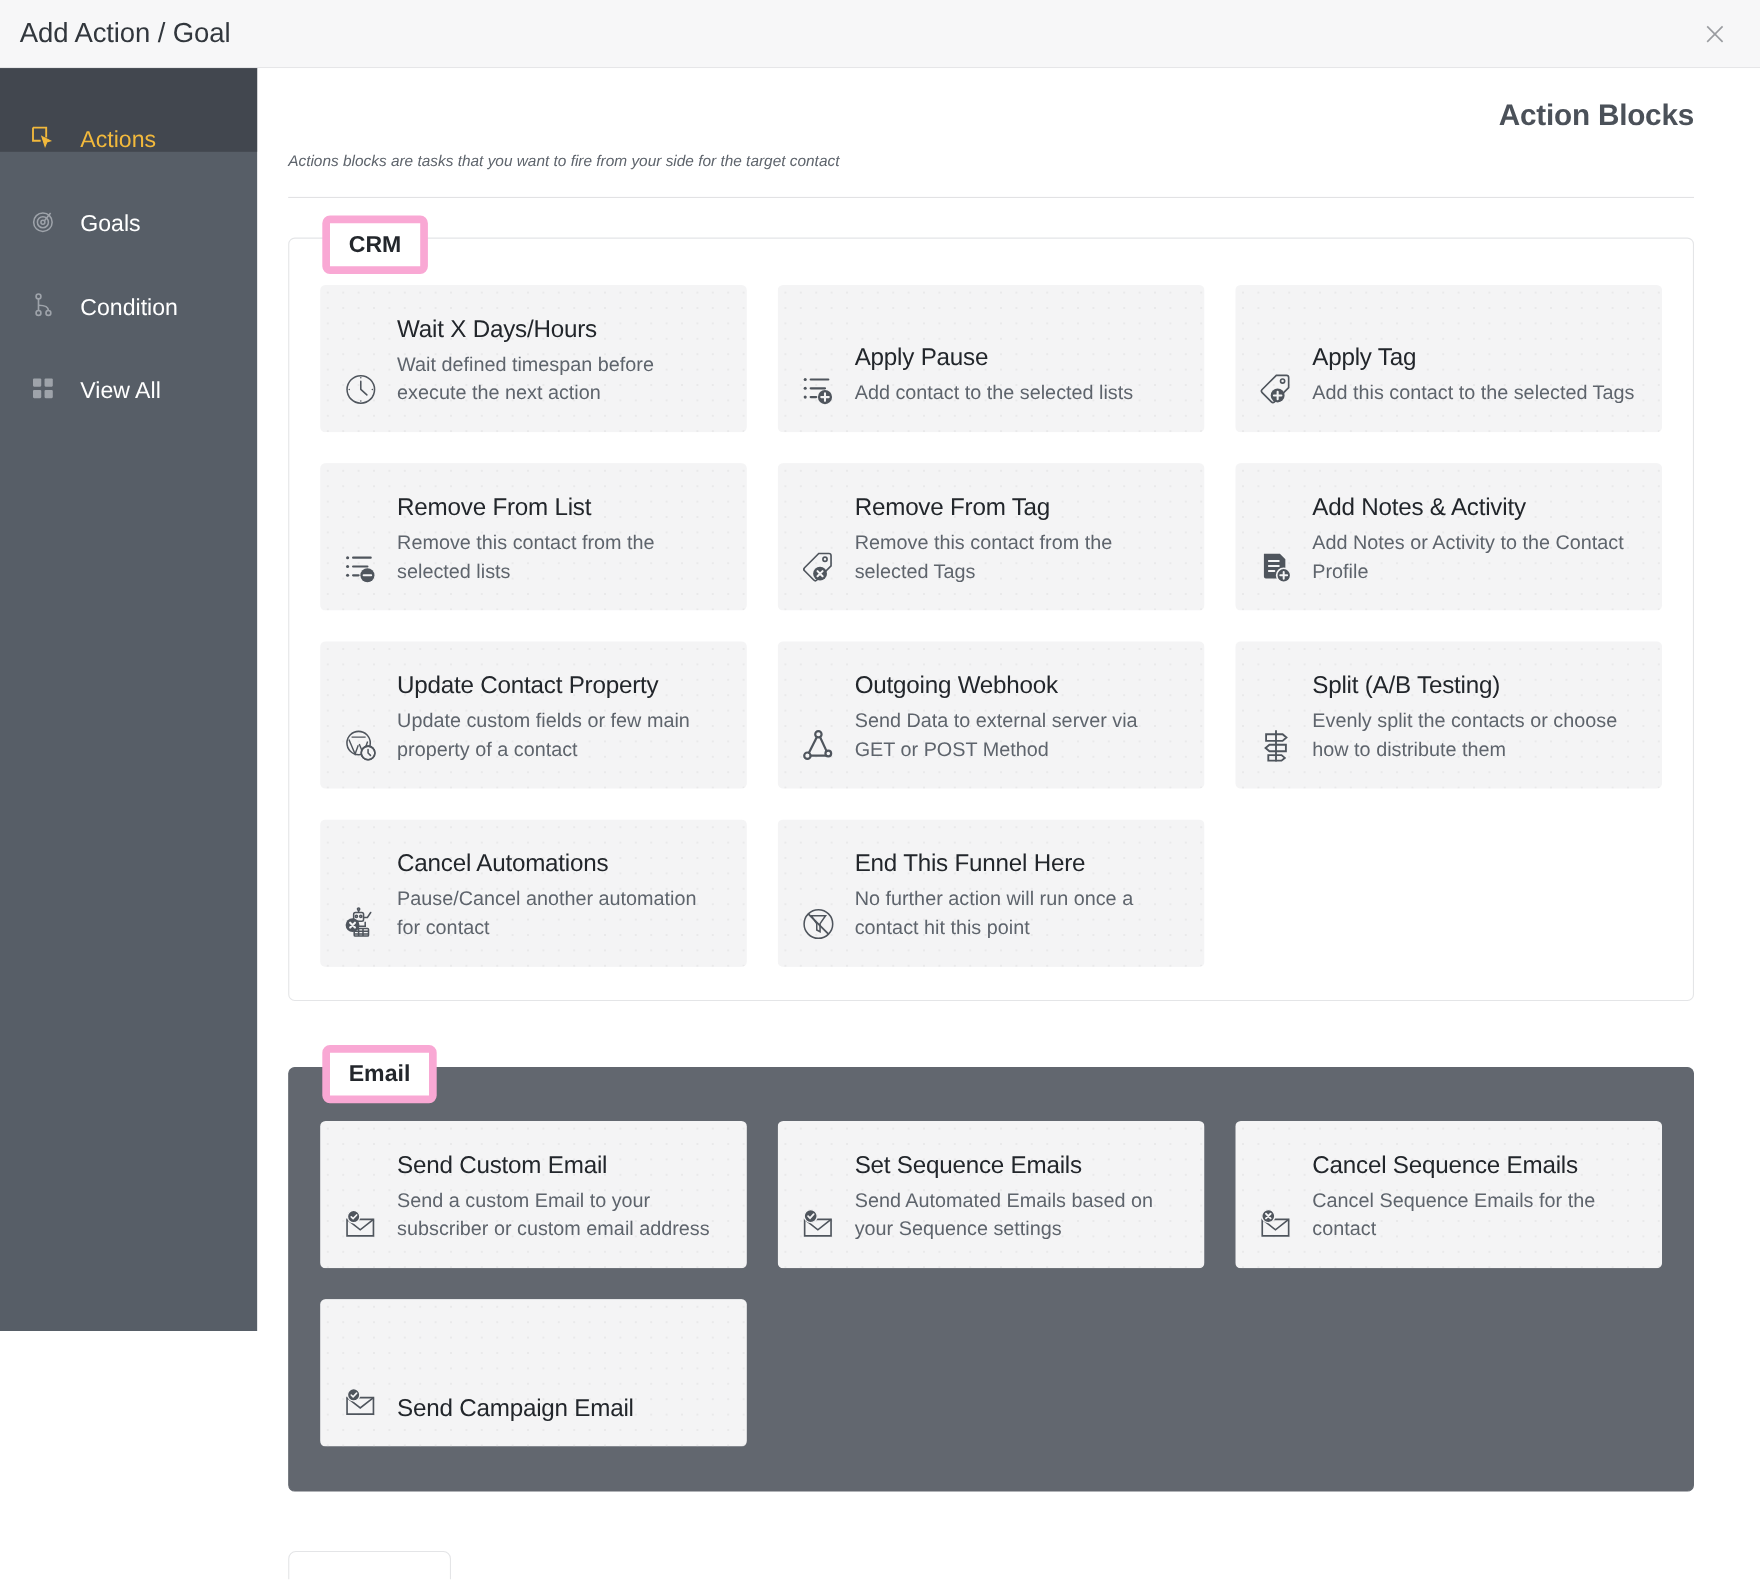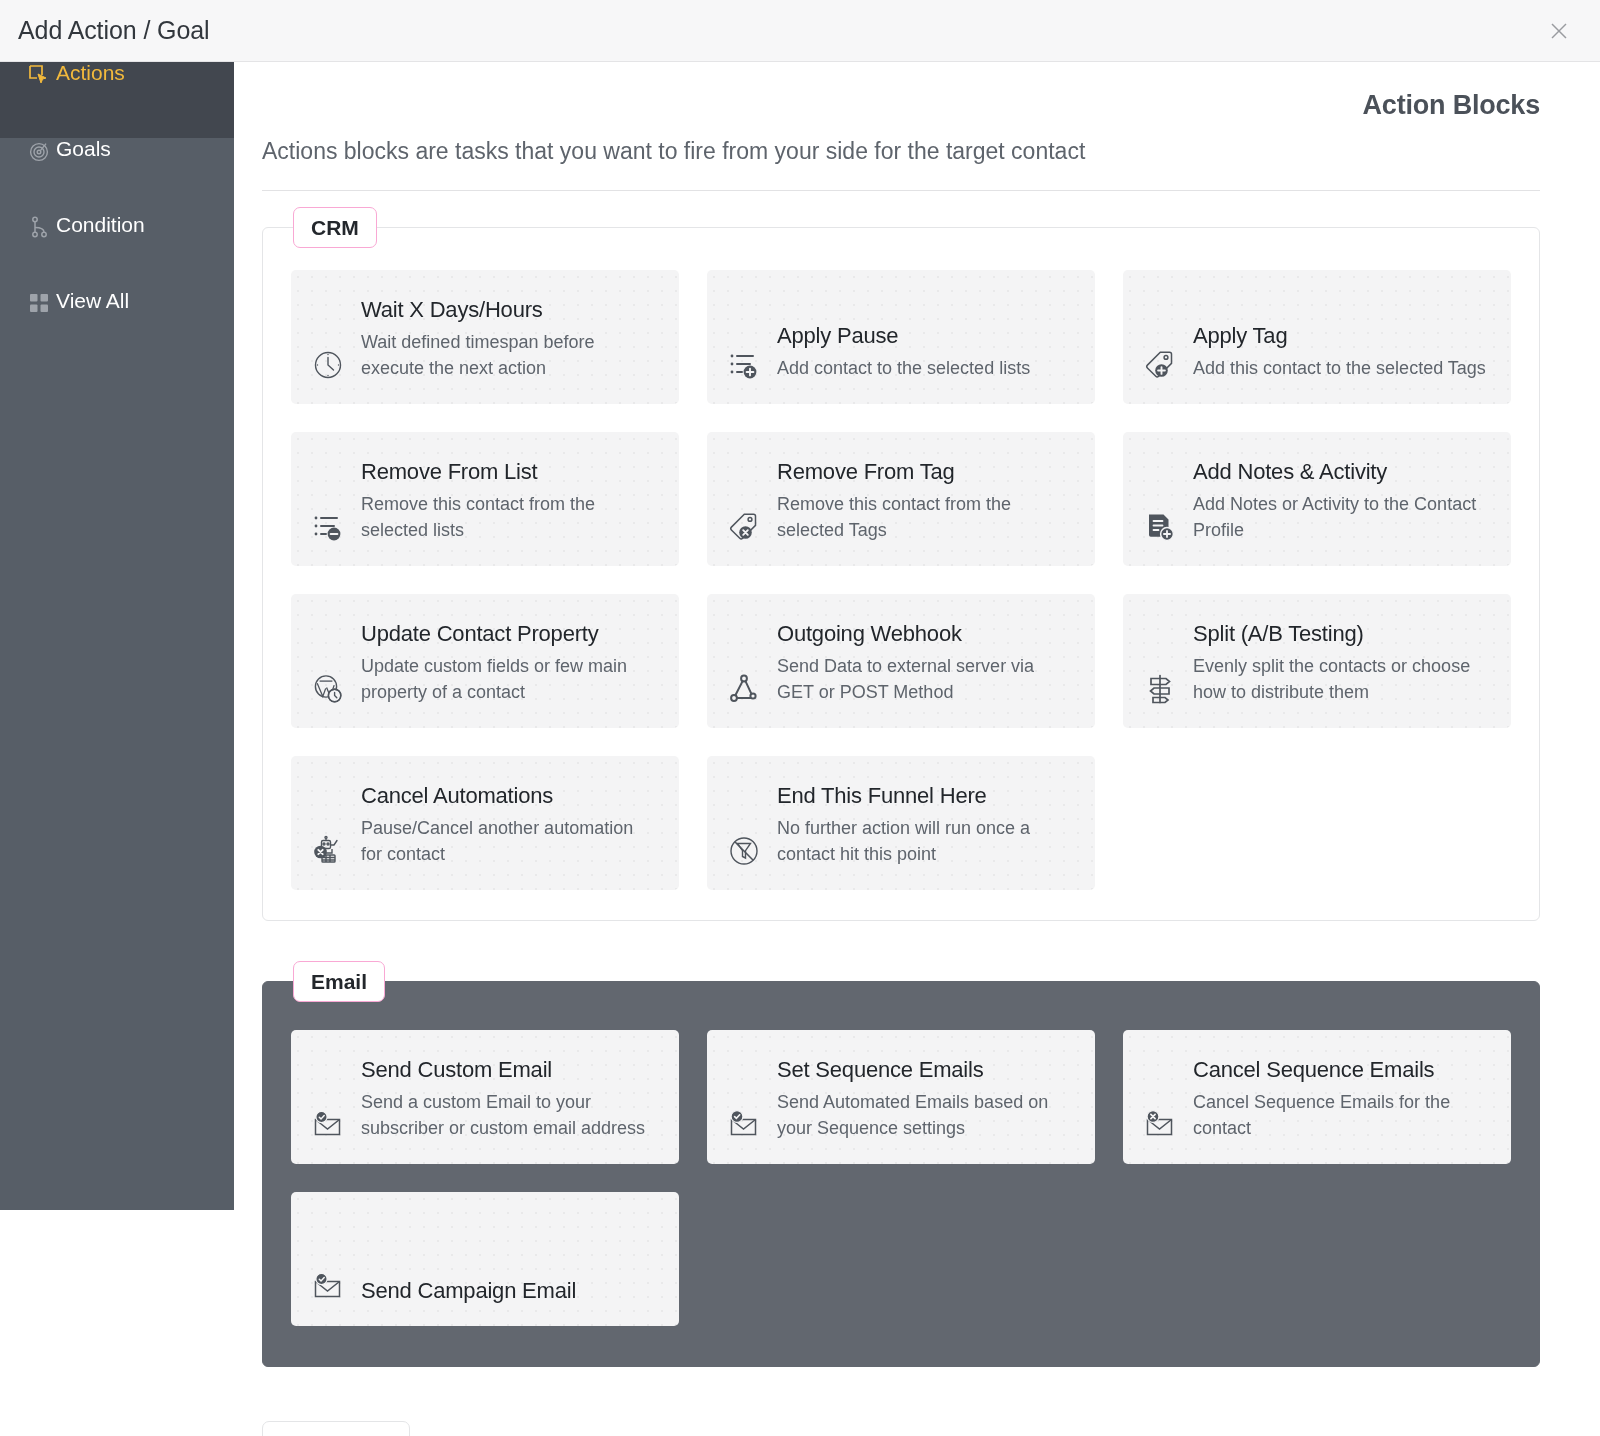--- a/index.html
+++ b/index.html
@@ -61,22 +61,22 @@
   
   .sidebar {
     width: 234px;
     min-width: 234px;
     background: #575e67;
     padding-top: 0;
     height: 1148px;
   }
   .side-item {
     display: flex;
-    align-items: flex-start;
-    gap: 4px;
+    align-items: flex-end;
+    gap: 21px;
     padding: 0 0 0 26px;
     height: 76px;
     cursor: pointer;
     color: #ffffff;
     font-size: 21px;
   }
   .side-item.active {
     background: #42474f;
     color: #f2b93c;
   }
@@ -101,23 +101,24 @@
     background: #fff;
   }
   .content-title {
     font-size: 27px;
     font-weight: 700;
     color: #4b5159;
     letter-spacing: -0.2px;
     text-align: right;
   }
   .content-sub {
-    font-size: 23px;
+    font-size: 14px;
     color: #5e646c;
     margin-top: 17px;
+    font-style: italic;
   }
   .content-divider {
     height: 1px;
     background: #e2e2e4;
     margin-top: 25px;
   }
 
   
   .section {
     margin-top: 36px;
@@ -130,21 +131,21 @@
     background: #62676f;
     border-color: #62676f;
     padding: 48px 28px 40px 28px;
     margin-top: 60px;
   }
   .section-badge {
     position: absolute;
     top: -21px;
     left: 30px;
     background: #ffffff;
-    border: 1px solid #f9a8d4;
+    border: 7px solid #f9a8d4;
     border-radius: 7px;
     padding: 9px 17px;
     font-size: 21px;
     font-weight: 700;
     color: #23272c;
     line-height: 1;
   }
 
   .grid {
     display: grid;

